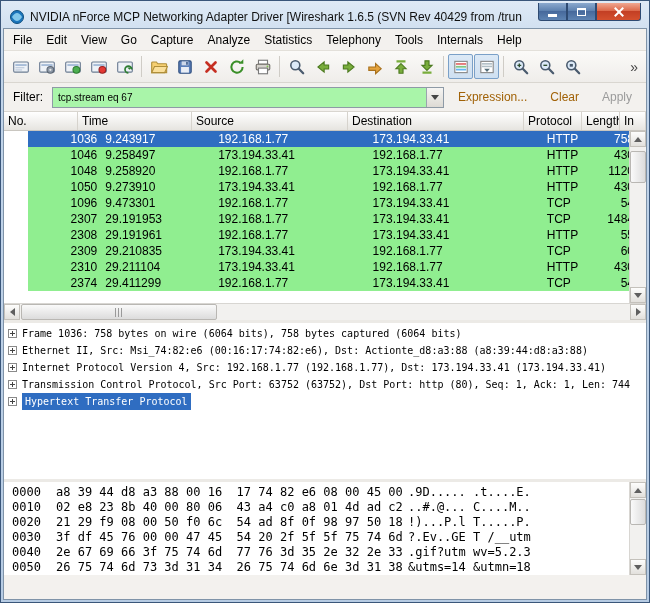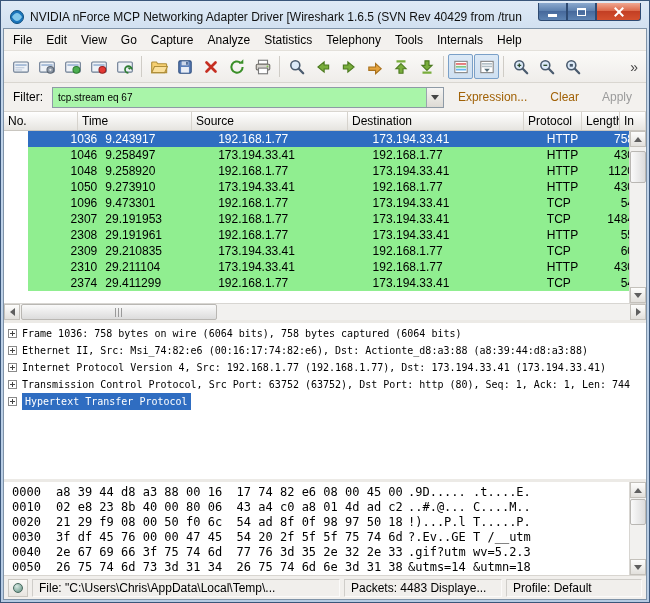--- a/index.html
+++ b/index.html
@@ -492,23 +492,15 @@
         <span class="sb-btn sb-up">
             <span class="tri-up-s"></span>
           </span>
         <span class="hexthumb"></span>
         <span class="sb-btn sb-down">
             <span class="tri-down-s"></span>
           </span>
       </div>
     </div>
 
-    <div class="statusbar">
-      <span class="expert-btn">
-          <span class="expert-led"></span>
-        </span>
-      <span class="sb-section sb-file">File: "C:\Users\Chris\AppData\Local\Temp\...</span>
-      <span class="sb-section sb-packets">Packets: 4483 Displaye...</span>
-      <span class="sb-section sb-profile">Profile: Default</span>
-    </div>
 
   </div>
 </div>
 
 </body></html>

